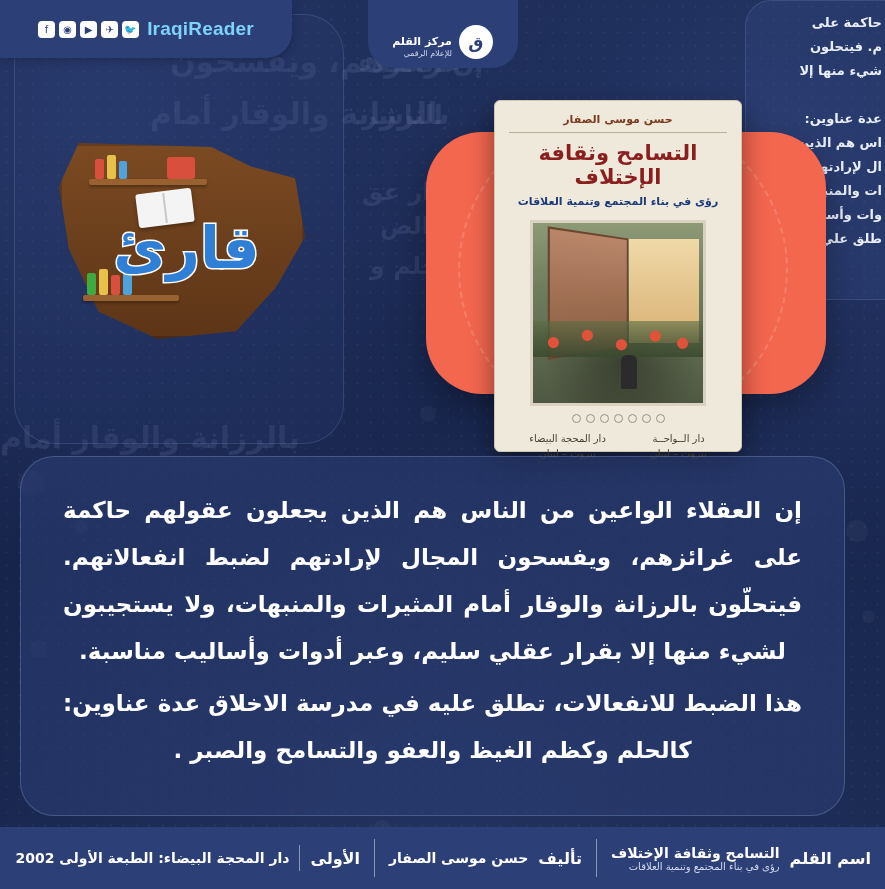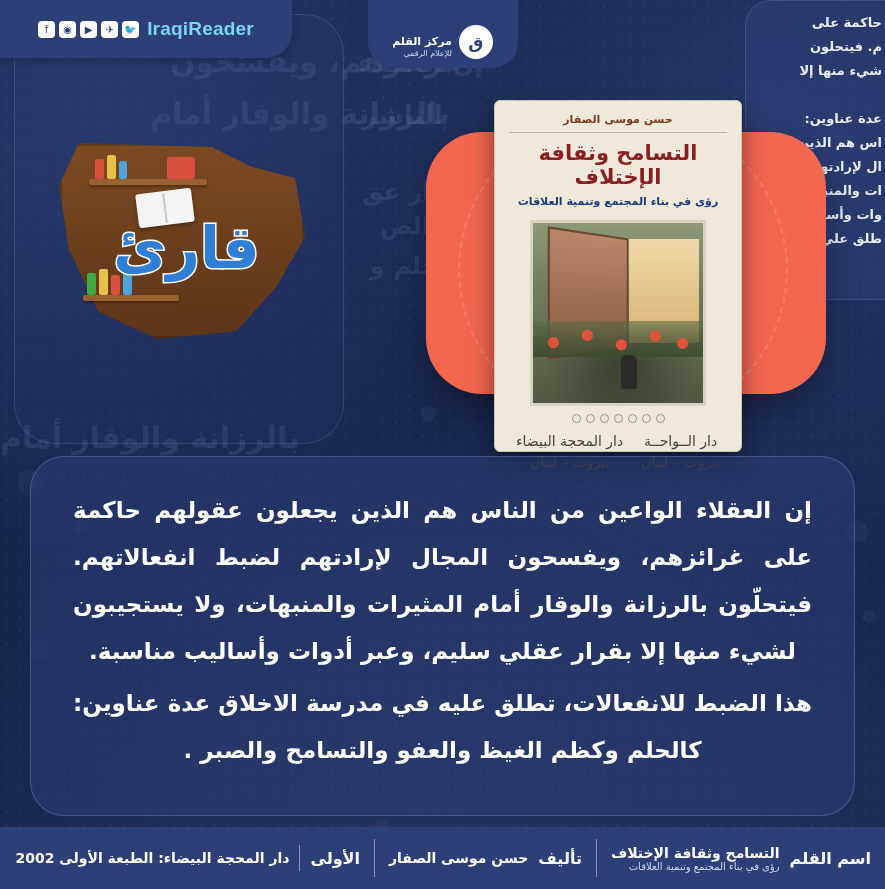--- a/index.html
+++ b/index.html
@@ -224,26 +224,26 @@
       radial-gradient(circle at 88% 62%, #e0533a 0 5px, transparent 6px),
       linear-gradient(180deg, rgba(90,110,70,.6), rgba(60,74,48,.9));
   }
   .bc-art .figure {
     position: absolute; left: 52%; bottom: 14px; width: 16px; height: 34px;
     background: #2b2b2b; border-radius: 6px 6px 2px 2px;
   }
   .bc-dots { display:flex; gap:5px; justify-content:center; margin-top:8px; }
   .bc-dots i { width:9px; height:9px; border-radius:50%; border:1px solid #9a927e; display:block; }
   .bc-pub { display:flex; justify-content:space-around; margin-top:8px; }
-  .bc-pub div { text-align:center; color:#4a3f2c; font-size:14px; line-height:1.5; }
+  .bc-pub div { text-align:center; color:#4a3f2c; font-size:10px; line-height:1.5; }
 
   
   .quote-panel {
     position: absolute;
-    left: 30px; top: 456px;
+    left: 20px; top: 456px;
     width: 825px; height: 360px;
     background: rgba(44,62,116,0.55);
     border: 1px solid rgba(150,175,230,0.30);
     border-radius: 34px;
     padding: 30px 42px 20px;
     direction: rtl;
   }
   .quote-panel p {
     color: #ffffff;
     font-size: 23px;

